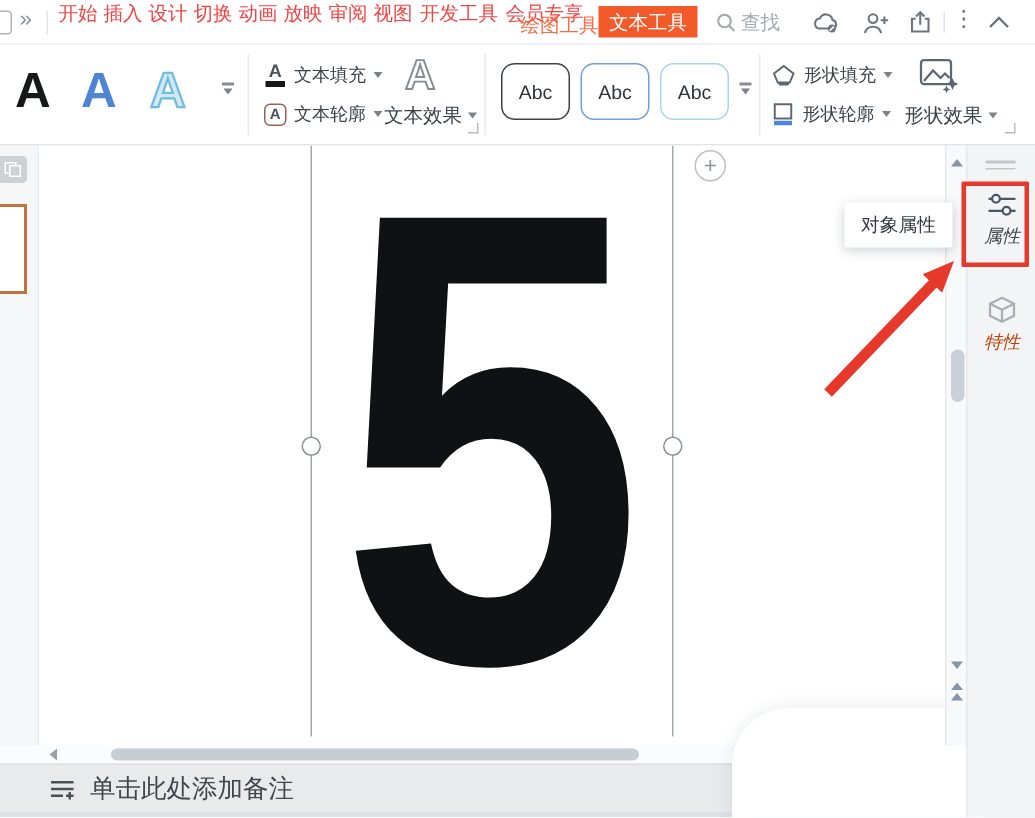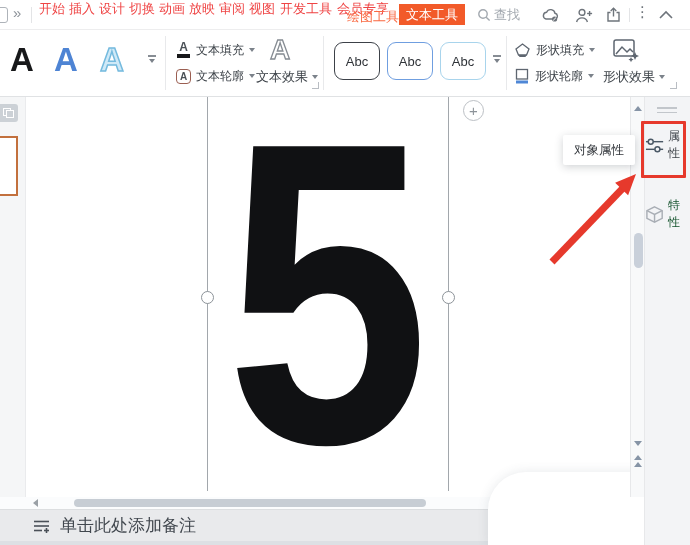--- a/index.html
+++ b/index.html
@@ -86,23 +86,23 @@
   .tri-down { border-left:4.5px solid transparent; border-right:4.5px solid transparent;
               border-top:5.5px solid #8694a6; }
   .tri-left { border-top:4.5px solid transparent; border-bottom:4.5px solid transparent;
               border-right:5.5px solid #9aa0a6; }
   .vthumb { position:absolute; left:2.5px; top:136px; width:9px; height:35px; background:#c9d0da; border-radius:4.5px; }
 
   .right-panel { position:absolute; left:644px; top:97px; width:46px; height:448px; background:#f3f4f6;
                  border-left:1px solid #e7e8ea; }
   .rp-handle { position:absolute; left:12px; top:10px; width:20px; }
   .rp-handle i { display:block; width:20px; height:1.5px; background:#c2c6cb; margin-bottom:3px; }
-  .rp-btn { position:absolute; left:0; width:46px; display:flex; flex-direction:row; align-items:center; gap:4px; }
+  .rp-btn { position:absolute; left:0; width:46px; display:flex; flex-direction:column; align-items:center; gap:4px;font-style:italic; }
   .rp-label { font-size:12px; color:#3f444a; }
-  .rp-label.dim { color:#14532d; }
+  .rp-label.dim { color:#c2410c; }
 
   .red-rect { position:absolute; left:641px; top:121px; width:45px; height:57px;
               border:3px solid #e6392c; border-radius:1px; }
 
   .tooltip { position:absolute; left:563px; top:135px; width:72px; height:30px; background:#fff;
              border-radius:2px; box-shadow:0 2px 8px rgba(40,50,60,.22); display:flex; align-items:center;
              justify-content:center; font-size:12.5px; color:#33373c; white-space:nowrap; }
 
   .arrow-svg { position:absolute; left:0; top:0; width:690px; height:545px; pointer-events:none; }
 

